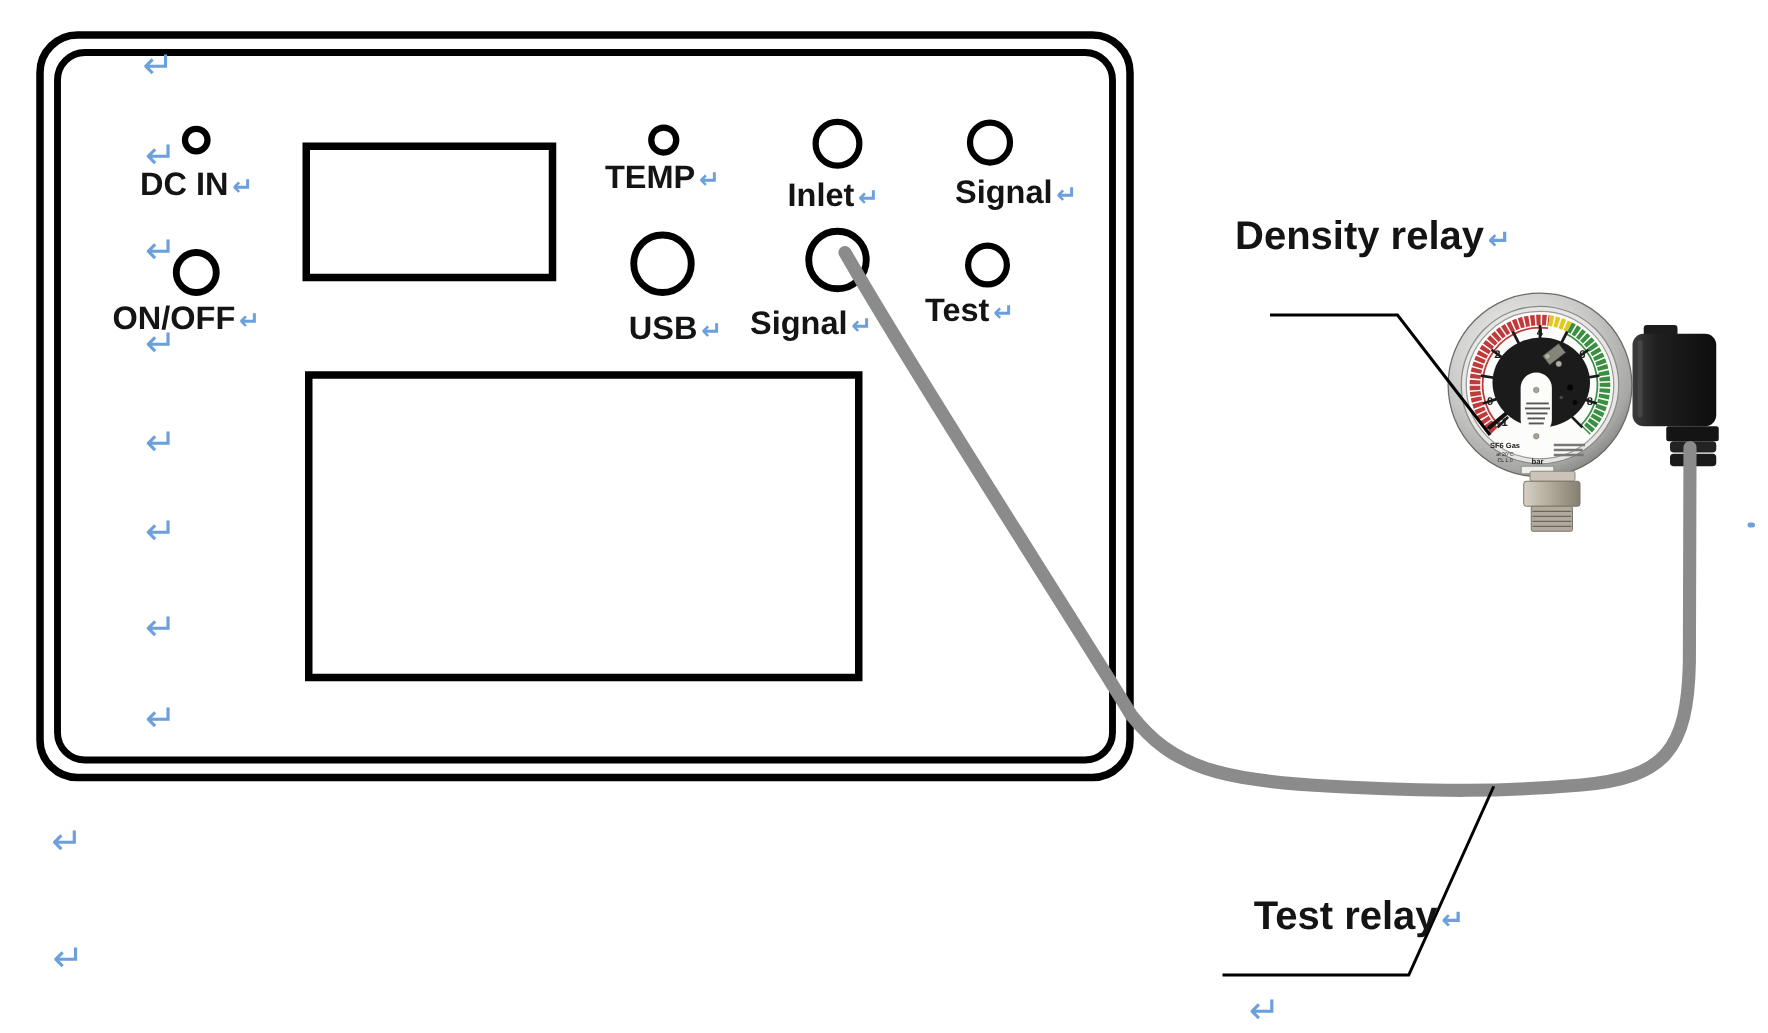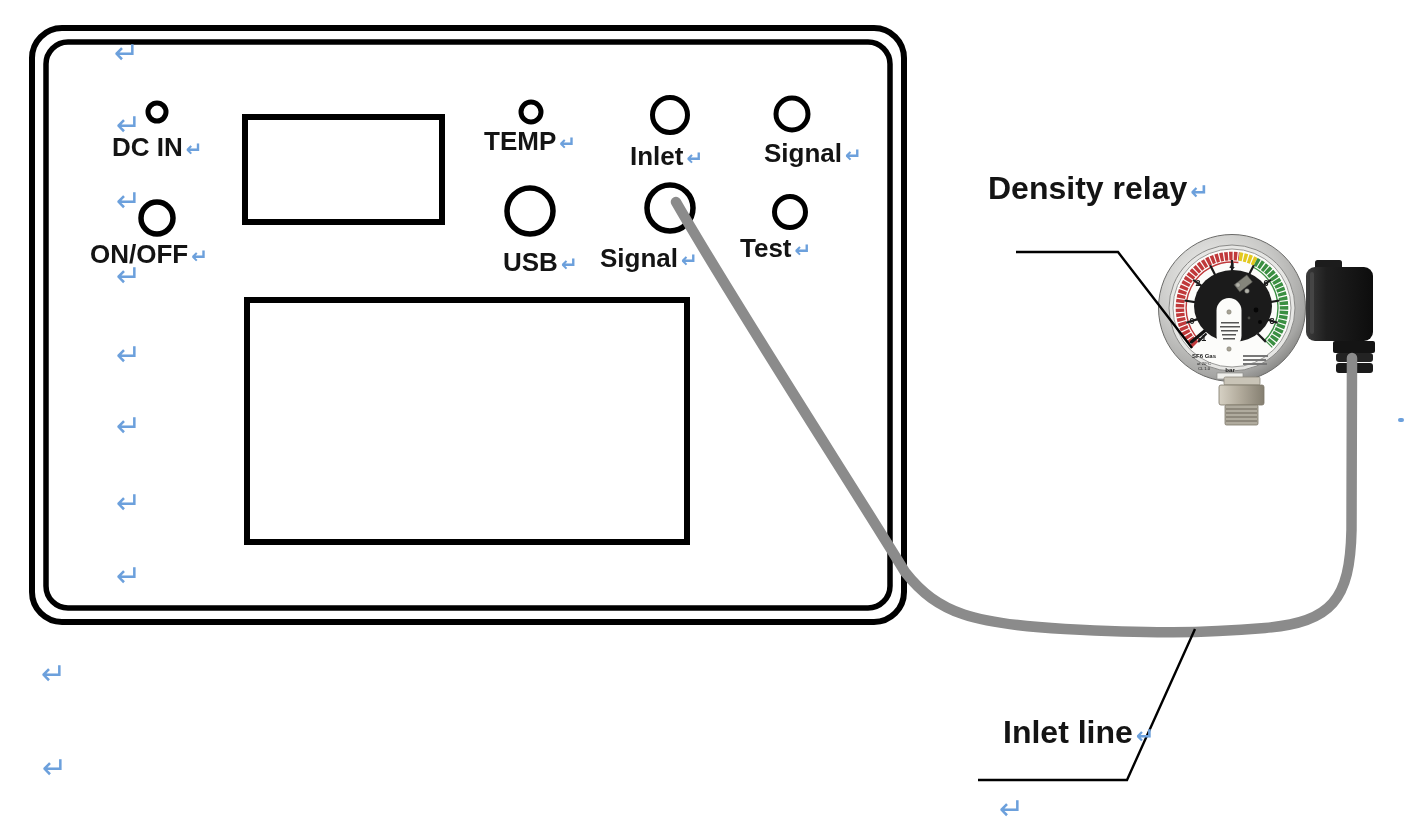--- a/index.html
+++ b/index.html
@@ -185,21 +185,21 @@
 <div class="plabel" style="left:740px;top:235px">
   <span class="txt">Test</span>
   <span class="ret">↵</span>
 </div>
 
 <div class="plabel callout-label" style="left:988px;top:172px">
   <span class="txt">Density relay</span>
   <span class="ret">↵</span>
 </div>
 <div class="plabel callout-label" style="left:1003px;top:716px">
-  <span class="txt">Inlet line</span>
+  <span class="txt">Test relay</span>
   <span class="ret">↵</span>
 </div>
 
 <span class="pmark" style="left:114px;top:38px">↵</span>
 <span class="pmark" style="left:116px;top:110px">↵</span>
 <span class="pmark" style="left:116px;top:186px">↵</span>
 <span class="pmark" style="left:116px;top:261px">↵</span>
 <span class="pmark" style="left:116px;top:340px">↵</span>
 <span class="pmark" style="left:116px;top:411px">↵</span>
 <span class="pmark" style="left:116px;top:488px">↵</span>

